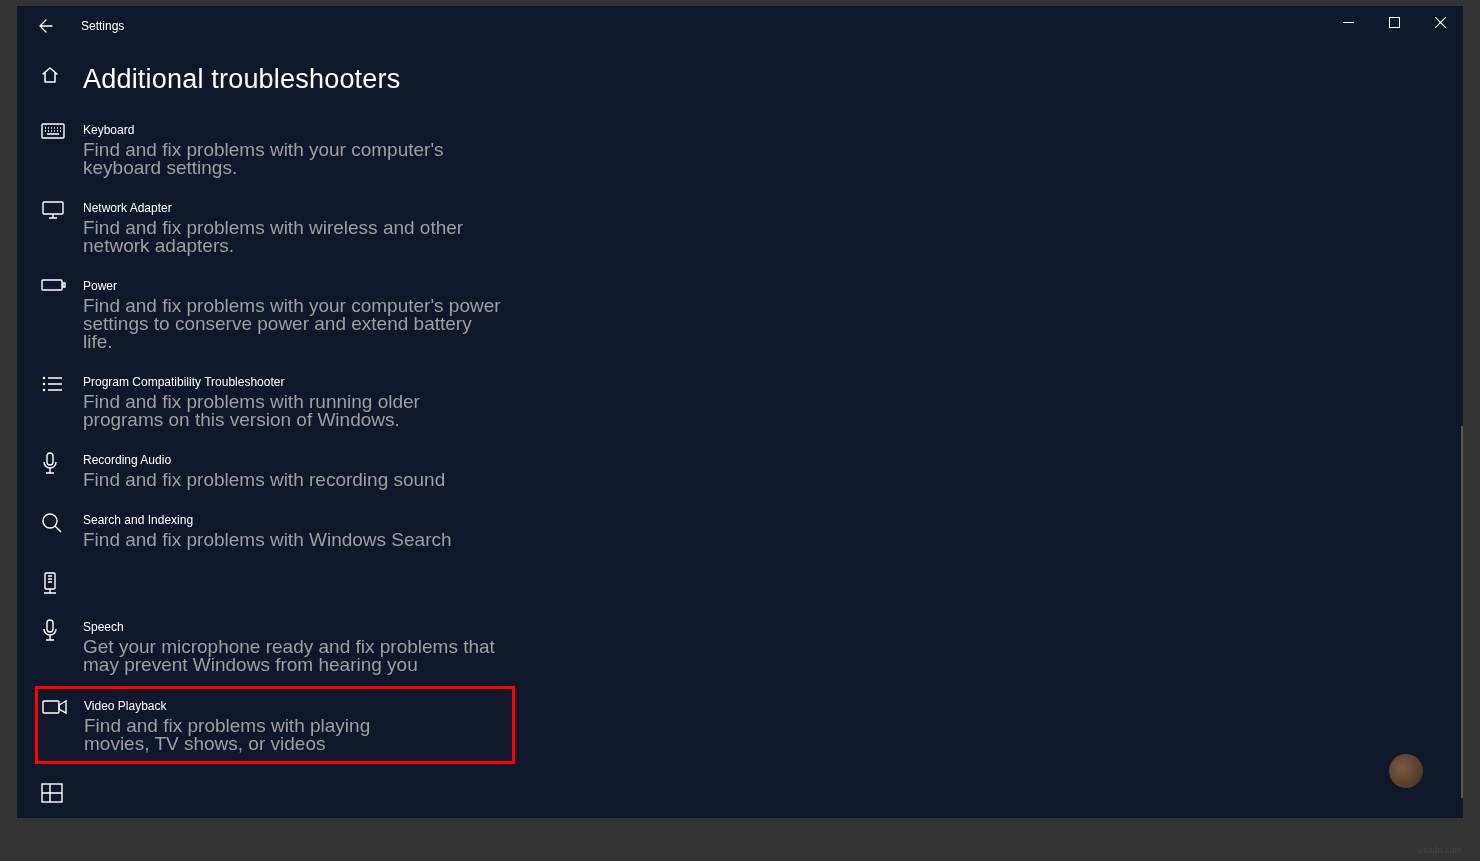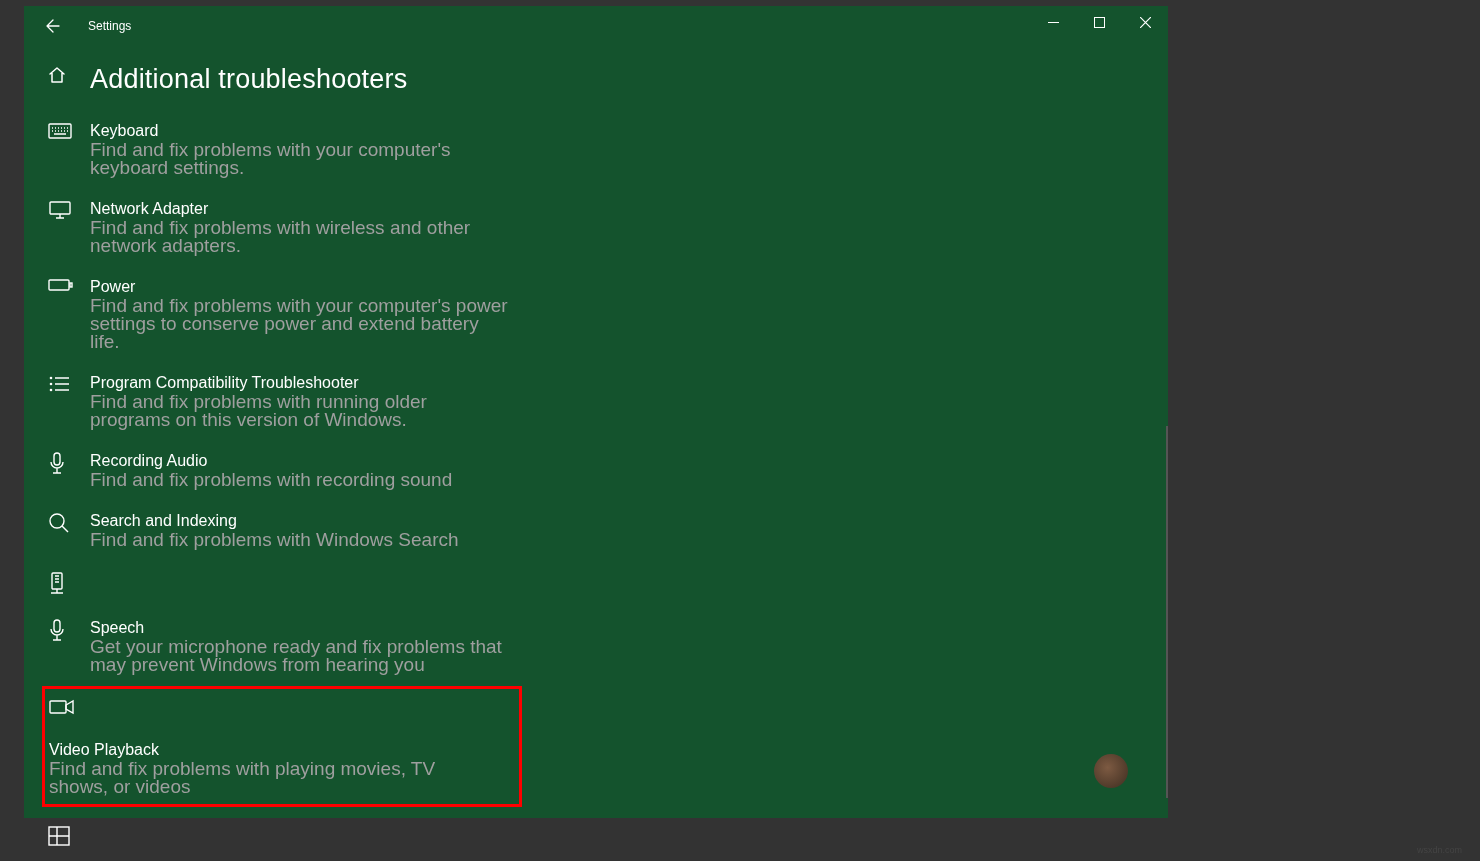--- a/index.html
+++ b/index.html
@@ -6,25 +6,25 @@
     margin: 0;
     padding: 0;
     width: 1480px;
     height: 861px;
     background: #333;
     font-family: "Segoe UI", Arial, sans-serif;
     overflow: hidden;
   }
   .window {
     position: absolute;
-    left: 24px;
+    left: 17px;
     top: 6px;
-    width: 1144px;
+    width: 1446px;
     height: 812px;
-    background: #14532d;
+    background: #0f172a;
     color: #fff;
     box-sizing: border-box;
   }
   .titlebar {
     display: flex;
     align-items: center;
     height: 40px;
     padding-left: 10px;
     position: relative;
   }
@@ -88,33 +88,32 @@
     box-sizing: border-box;
     margin-bottom: 2px;
   }
   .item.highlight {
     border: 3px solid #ff0000;
     margin-bottom: 8px;
     padding-right: 78px;
     margin-left: -4px;
     padding-left: 4px;
     width: 480px;
-    flex-direction: column;
   }
   .icon-slot {
     width: 42px;
     flex: 0 0 42px;
     display:flex;
     justify-content:flex-start;
     padding-top:1px;
   }
   .icon-slot svg { fill: none; stroke: #fff; stroke-width: 1.4; }
   .text-col { max-width: 420px; }
   .item-title {
-    font-size: 16px;
+    font-size: 12px;
     color: #fff;
     line-height: 19px;
   }
   .item-desc {
     font-size: 19px;
     color: #9f9f9f;
     line-height: 18px;
     margin-top: 1px;
   }
   .scroll-indicator {

